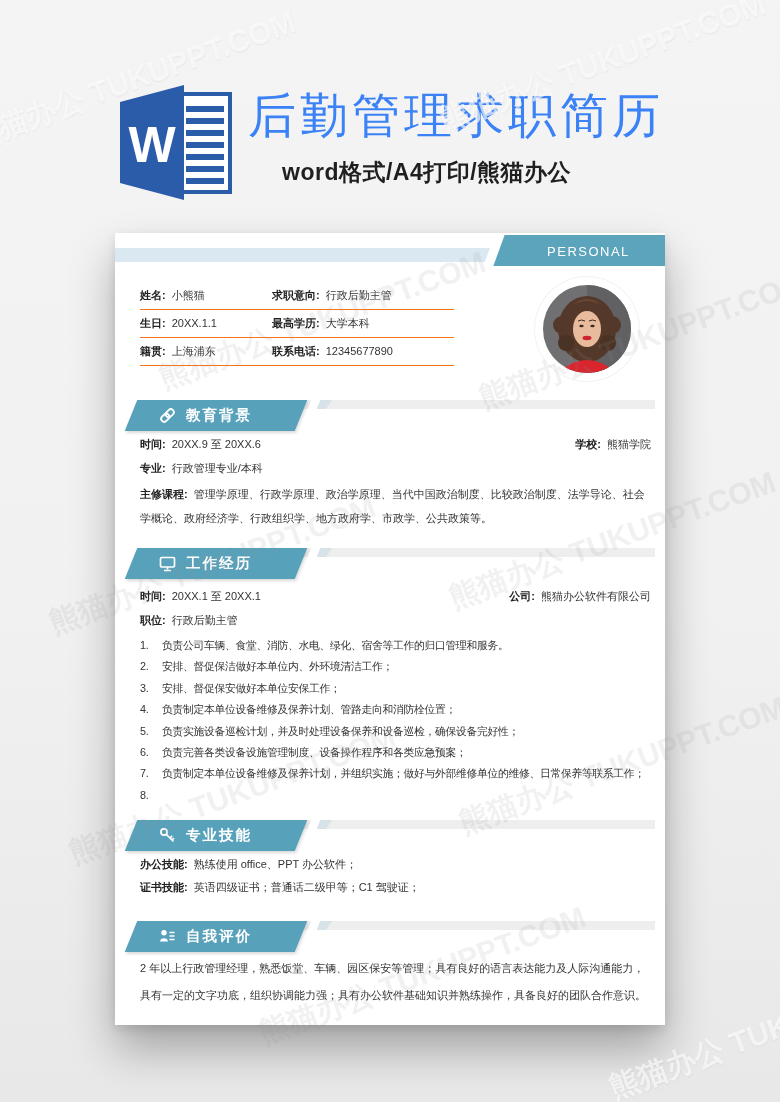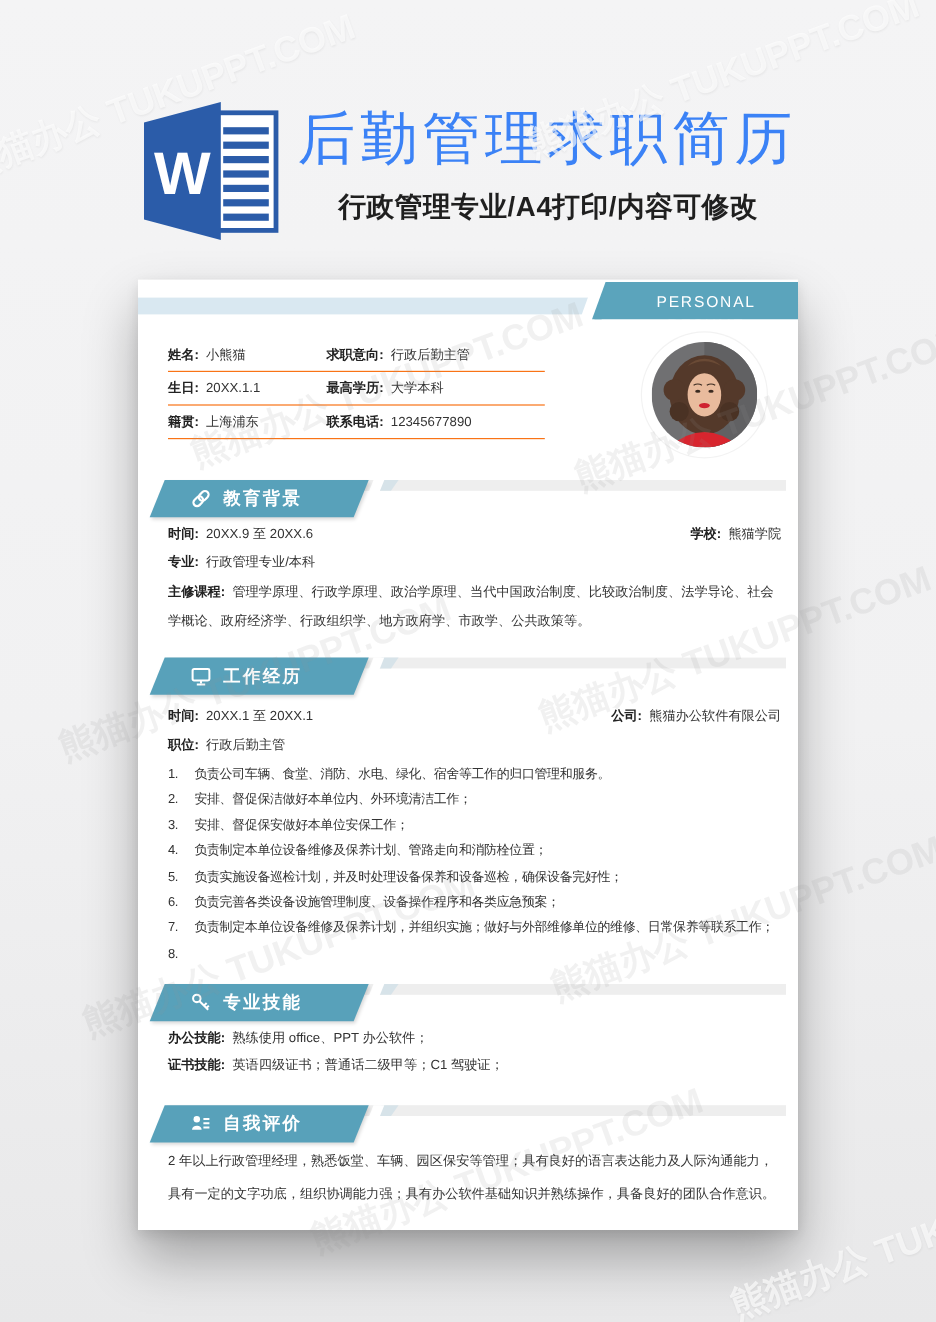--- a/index.html
+++ b/index.html
@@ -87,21 +87,21 @@
   <rect x="70" y="36" width="38" height="6" fill="#2b5ca9"></rect>
   <rect x="70" y="48" width="38" height="6" fill="#2b5ca9"></rect>
   <rect x="70" y="60" width="38" height="6" fill="#2b5ca9"></rect>
   <rect x="70" y="72" width="38" height="6" fill="#2b5ca9"></rect>
   <rect x="70" y="84" width="38" height="6" fill="#2b5ca9"></rect>
   <rect x="70" y="96" width="38" height="6" fill="#2b5ca9"></rect>
   <polygon points="4,20 68,3 68,118 4,101" fill="#2b5ca9"></polygon>
   <text x="36" y="80" text-anchor="middle" font-size="50" font-weight="bold" fill="#fff" font-family="Liberation Sans, DejaVu Sans, sans-serif">W</text>
 </svg>
 <div class="main-title">后勤管理求职简历</div>
-<div class="sub-title">行政管理专业/A4打印/内容可修改</div>
+<div class="sub-title">word格式/A4打印/熊猫办公</div>
 
 <div class="paper">
 
   <div class="top-strip"></div>
   <div class="banner-gap">
     <div class="banner-stripe"></div>
   </div>
   <div class="banner">
     <div class="banner-text">
       <div>PERSONAL</div>

